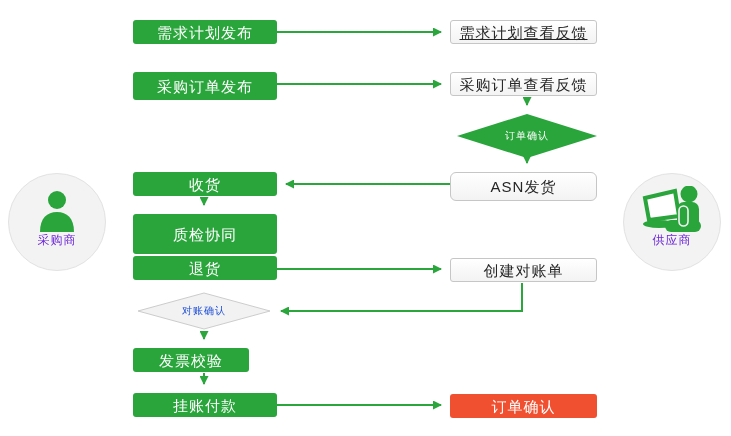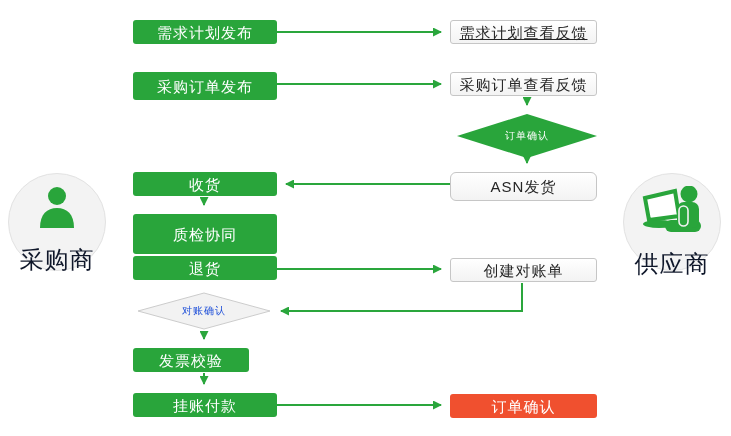--- a/index.html
+++ b/index.html
@@ -29,21 +29,21 @@
   }
   .diamond.green-d .lbl{color:#ffffff;}
   .diamond.white-d .lbl{color:#1d4ed8;}
   
   .actor{
     position:absolute;width:98px;height:98px;border-radius:50%;
     background:#f3f3f3;border:1px solid #e2e2e2;box-sizing:border-box;
     display:flex;flex-direction:column;align-items:center;
   }
   .actor .icon{margin-top:12px;height:46px;display:flex;align-items:flex-end;justify-content:center;}
-  .actor .alabel{font-size:24px;color:#0f172a;margin-top:16px;letter-spacing:1px;}
+  .actor .alabel{font-size:12px;color:#6d28d9;margin-top:0;letter-spacing:1px;}
 </style>
 </head>
 <body>
 
 <div class="canvas">
 
   <svg class="wires" width="731" height="436" viewBox="0 0 731 436">
     <defs>
       <marker id="ah" markerUnits="userSpaceOnUse" markerWidth="9" markerHeight="9" refX="8" refY="4.5" orient="auto">
         <path d="M0 0 L9 4.5 L0 9 Z" fill="#2aa63c"></path>

